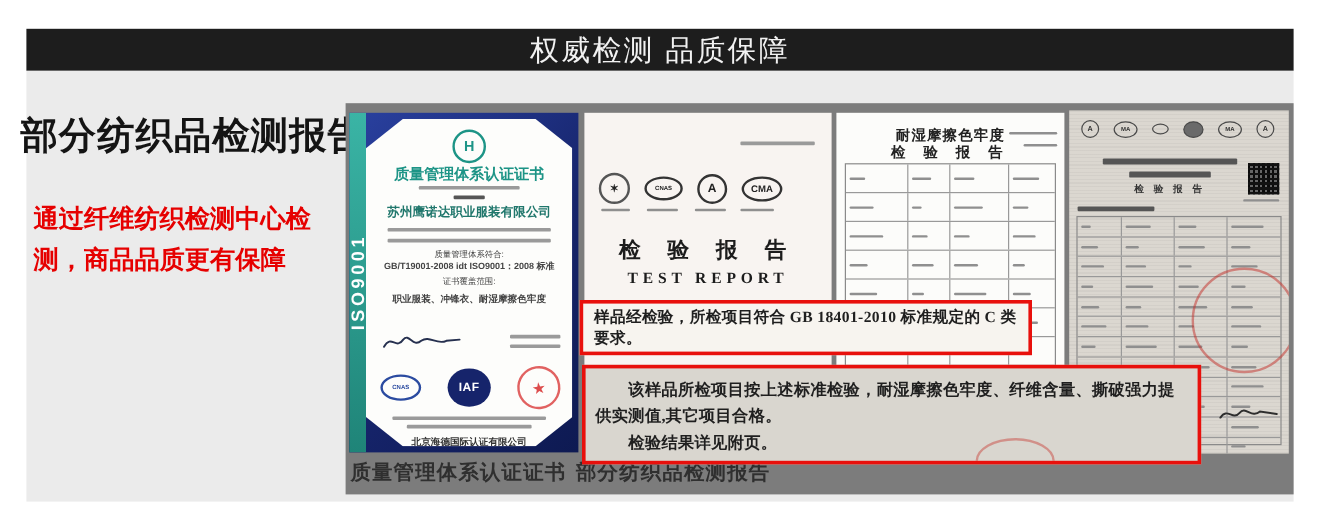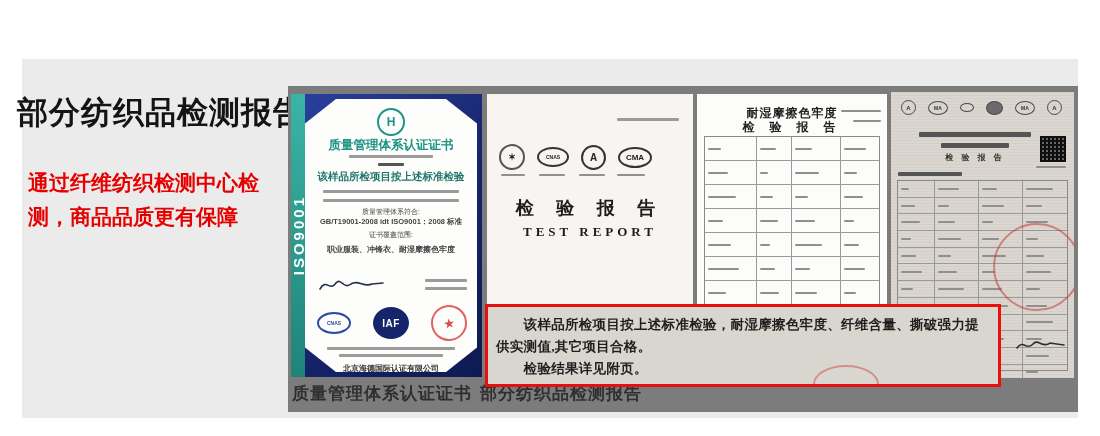--- a/index.html
+++ b/index.html
@@ -87,39 +87,42 @@
   .caption-row{position:absolute;left:0;top:296px;width:100%;height:30px;z-index:4;}
   .caption-row span{position:absolute;top:0;color:#2f2f2f;font-size:17px;font-weight:600;letter-spacing:1px;}
   .squiggle{stroke:#26304f;fill:none;stroke-width:1.6;stroke-linecap:round;}
   .squiggle.ink{stroke:#2e2e2e;}
 </style>
 </head>
 <body>
 
 <div id="stage">
 
+  <div class="banner">
+    <span>权威检测 品质保障</span>
+  </div>
 
   <div class="content-bg"></div>
 
   <div class="intro-heading">部分纺织品检测报告</div>
   <div class="intro-sub">通过纤维纺织检测中心检
 测，商品品质更有保障</div>
 
   <div class="collage">
 
     <div class="cert cert1">
       <div class="iso-band">
         <span>ISO9001</span>
       </div>
       <div class="iso-paper">
         <div class="iso-logo">H</div>
         <div class="iso-title">质量管理体系认证证书</div>
         <span class="bar" style="position:absolute;left:50%;top:56px;width:84px;margin-left:-42px;"></span>
         <span class="bar dark" style="position:absolute;left:50%;top:64px;width:26px;margin-left:-13px;"></span>
-        <div class="iso-company">该样品所检项目按上述标准检验</div>
+        <div class="iso-company">苏州鹰诺达职业服装有限公司</div>
         <span class="bar" style="position:absolute;left:18px;right:18px;top:91px;"></span>
         <span class="bar" style="position:absolute;left:18px;right:18px;top:100px;"></span>
         <div class="iso-small" style="top:108px;font-size:7px;">质量管理体系符合:</div>
         <div class="iso-small" style="top:118px;font-size:7.5px;font-weight:bold;">GB/T19001-2008 idt ISO9001：2008 标准</div>
         <div class="iso-small" style="top:131px;font-size:7px;">证书覆盖范围:</div>
         <div class="iso-small" style="top:145px;font-size:8px;font-weight:bold;">职业服装、冲锋衣、耐湿摩擦色牢度</div>
         <div class="sig-row">
           <svg width="70" height="20" viewBox="0 0 70 20">
             <path class="squiggle" d="M3,14 C9,3 13,17 19,8 C24,2 27,15 34,9 C41,4 47,13 55,9 L66,8"></path>
           </svg>
@@ -487,20 +490,23 @@
               <span class="bar tiny" style="width: 32%;"></span>
             </div>
           </div>
         </div>
       <div class="stamp" style="left:102px;top:131px;width:84px;height:84px;border:2.5px solid rgba(195,45,40,.5);z-index:3;"></div>
       <svg width="52" height="20" viewBox="0 0 52 20" style="position:absolute;left:124px;top:243px;z-index:3;">
         <path class="squiggle ink" d="M2,13 C8,4 12,16 18,9 C23,3 28,14 35,8 L49,10"></path>
       </svg>
     </div>
 
+    <div class="callout callout1">
+      <span>样品经检验，所检项目符合 GB 18401-2010 标准规定的 C 类要求。</span>
+    </div>
     <div class="callout callout2"><span>　　该样品所检项目按上述标准检验，耐湿摩擦色牢度、纤维含量、撕破强力提
 供实测值,其它项目合格。
 　　检验结果详见附页。</span>
       <span class="c2-stamp"></span>
     </div>
 
     <div class="caption-row">
       <span style="left:4px;">质量管理体系认证证书</span>
       <span style="left:192px;font-family:Liberation Serif, serif;">部分纺织品检测报告</span>
     </div>

